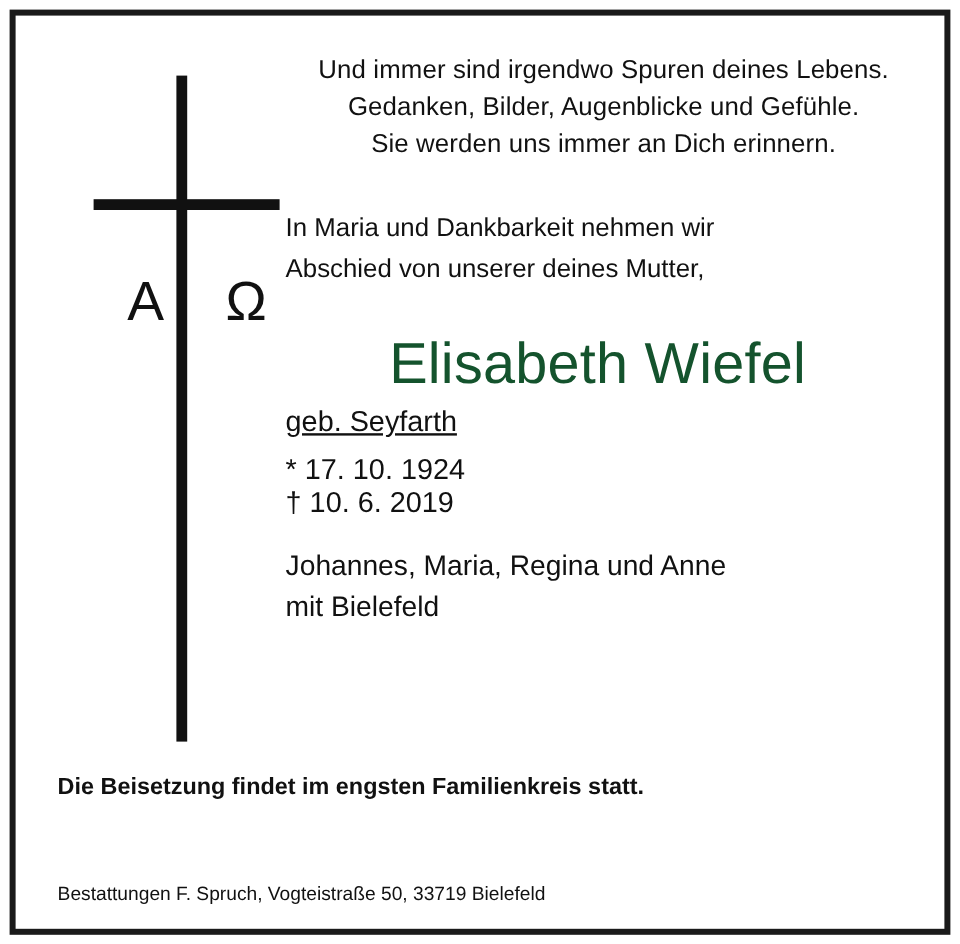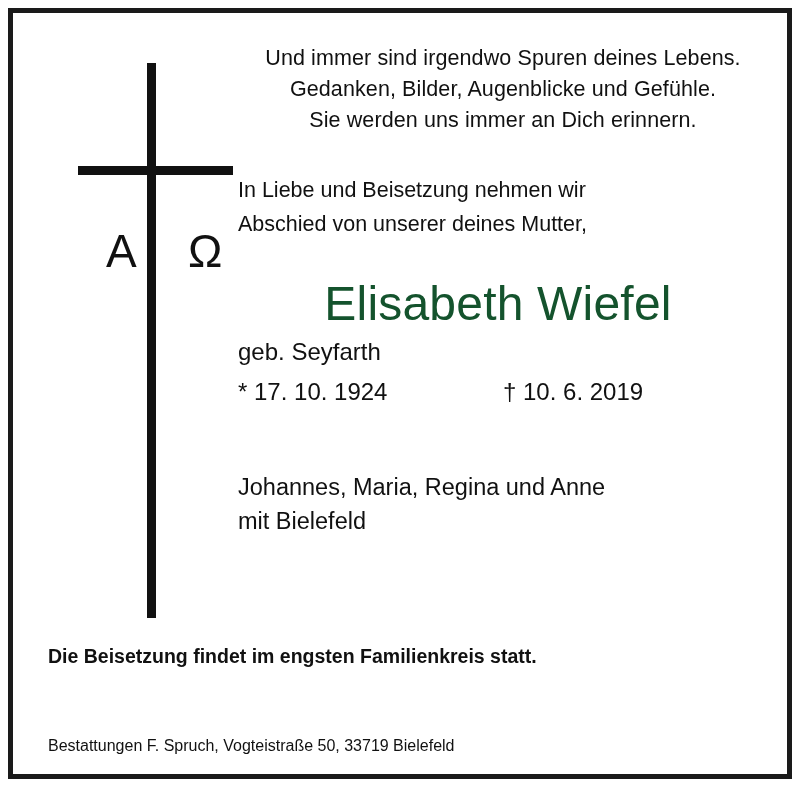--- a/index.html
+++ b/index.html
@@ -107,32 +107,34 @@
     line-height: 1.05;
     letter-spacing: 0.2px;
     color: #14532d;
     text-align: center;
     padding-right: 10px;
   }
   .maiden {
     margin-top: 9px;
     font-size: 24px;
     color: #111111;
+    text-decoration: underline;
   }
   .dates {
     margin-top: 12px;
     font-size: 24px;
     color: #111111;
     display: flex;
+    flex-direction: column;
   }
   .dates .born { width: 265px; }
   .dates .died { }
 
   .survivors {
-    margin-top: 64px;
+    margin-top: 20px;
     font-size: 23.5px;
     line-height: 34px;
     color: #111111;
   }
   .survivors div { white-space: nowrap; }
 
   
   .burial {
     position: absolute;
     left: 35px;
@@ -168,21 +170,21 @@
 
     <div class="textcol">
 
       <div class="verse">
         <div>Und immer sind irgendwo Spuren deines Lebens.</div>
         <div>Gedanken, Bilder, Augenblicke und Gefühle.</div>
         <div>Sie werden uns immer an Dich erinnern.</div>
       </div>
 
       <div class="intro">
-        <div>In Liebe und Beisetzung nehmen wir</div>
+        <div>In Maria und Dankbarkeit nehmen wir</div>
         <div>Abschied von unserer deines Mutter,</div>
       </div>
 
       <div class="name">Elisabeth Wiefel</div>
       <div class="maiden">geb. Seyfarth</div>
 
       <div class="dates">
         <span class="born">* 17. 10. 1924</span>
         <span class="died">† 10. 6. 2019</span>
       </div>

